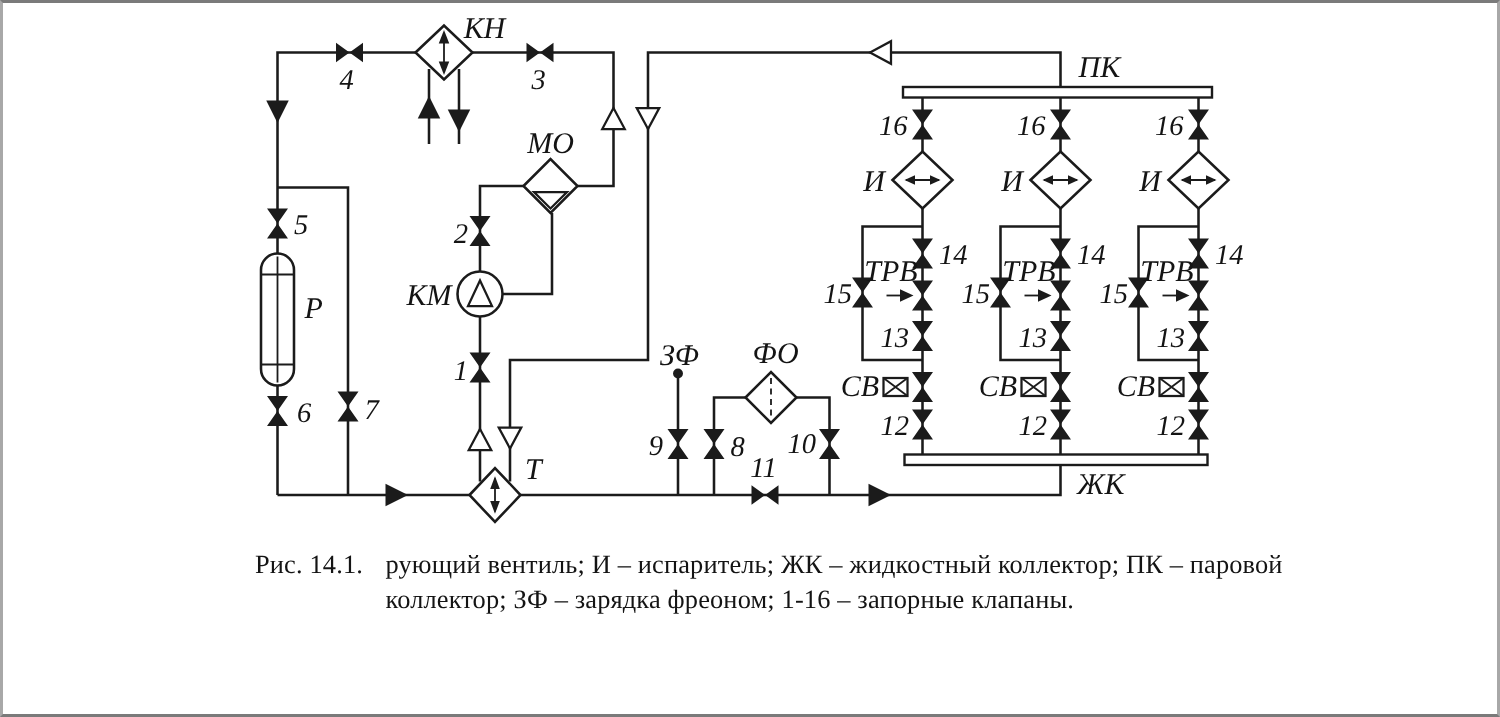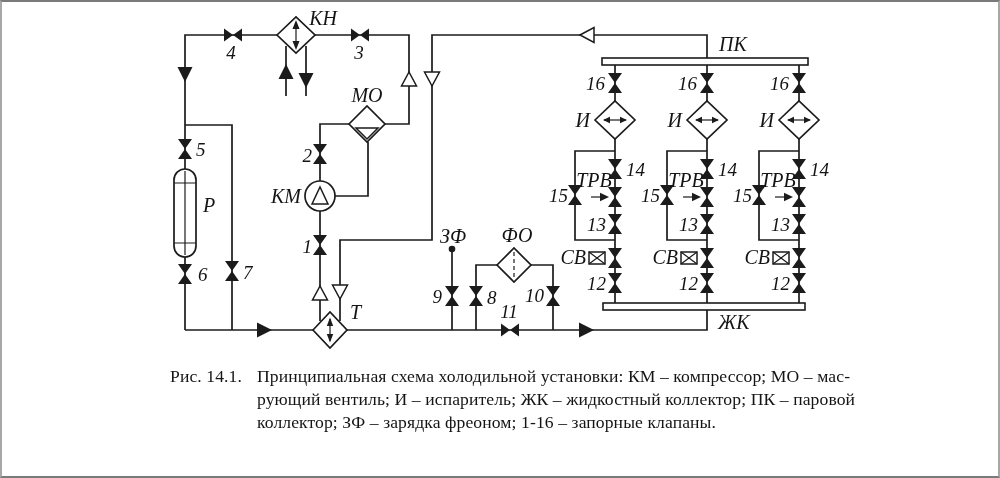--- a/index.html
+++ b/index.html
@@ -231,19 +231,18 @@
     <use href="#tro" class="tro" transform="translate(338,290) rotate(180)"></use>
     <use href="#tro" class="tro" transform="translate(430,77) rotate(180)"></use>
     <use href="#tro" class="tro" transform="translate(407,77)"></use>
     <use href="#tro" class="tro" transform="translate(585,33) rotate(270)"></use>
   </g>
 </svg>
 
 <div class="caption">
   <div class="caption-label">Рис. 14.1.</div>
   <div class="caption-text">
-    <div class="cap-line">Принципиальная схема холодильной установки: КМ – компрессор; МО – мас-</div>
     <div class="cap-line">рующий вентиль; И – испаритель; ЖК – жидкостный коллектор; ПК – паровой</div>
     <div class="cap-line">коллектор; ЗФ – зарядка фреоном; 1-16 – запорные клапаны.</div>
   </div>
 </div>
 
 </div>
 
 </body></html>

